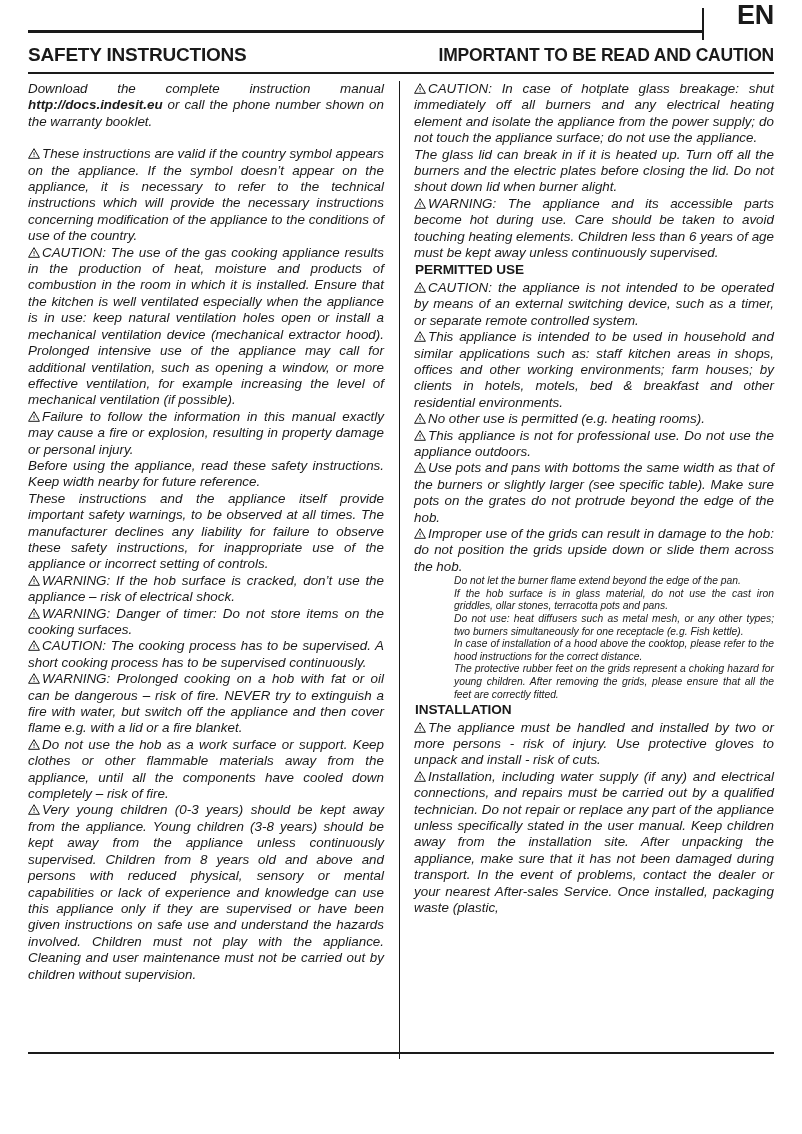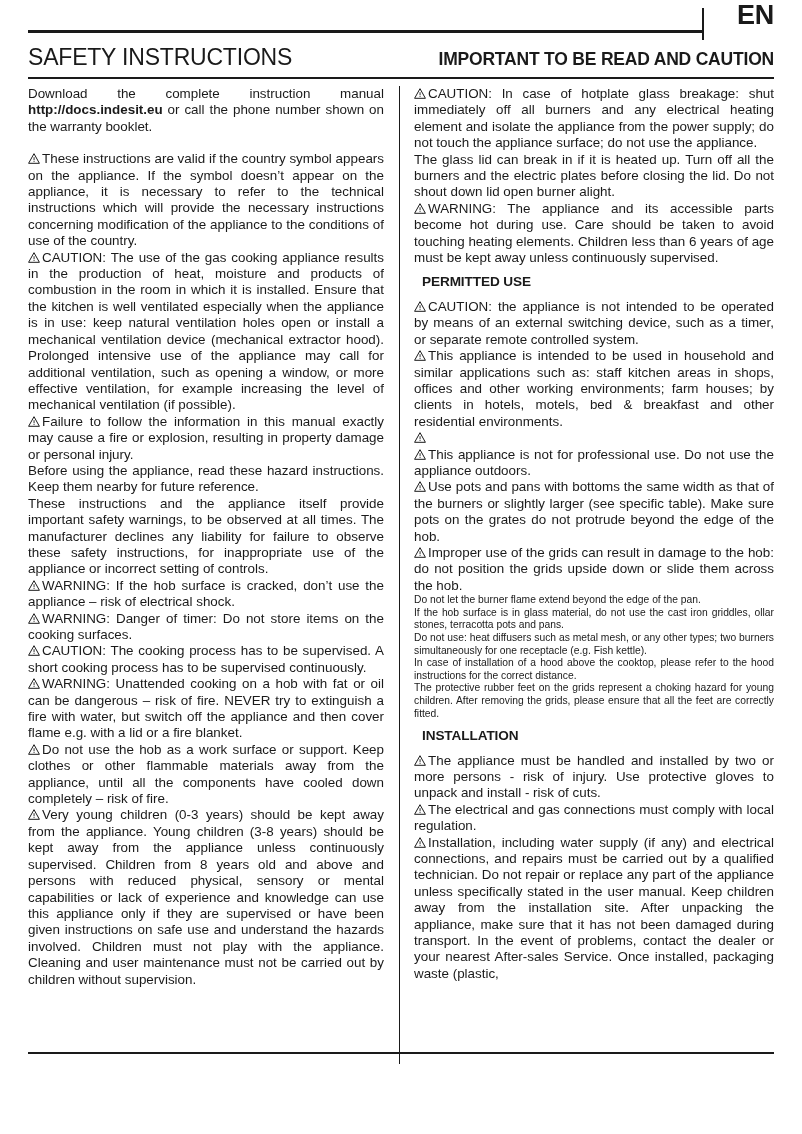--- a/index.html
+++ b/index.html
@@ -54,22 +54,22 @@
     background: #1a1a1a;
   }
 
   .titles {
     display: flex;
     justify-content: space-between;
     align-items: baseline;
     margin-top: 2px;
   }
   .title-left {
-    font-size: 23px;
-    font-weight: normal;
+    font-size: 19px;
+    font-weight: bold;
     letter-spacing: -0.2px;
   }
   .title-right {
     font-size: 17.5px;
     font-weight: bold;
     letter-spacing: -0.2px;
   }
 
   .head-rule {
     margin-top: 6px;
@@ -97,31 +97,33 @@
   .col-right { padding-left: 8px; flex: 1; }
 
   p {
     margin: 0;
     font-size: 13.4px;
     line-height: 16.4px;
     text-align: justify;
     text-justify: inter-word;
     -webkit-hyphens: none;
     hyphens: none;
+    font-style: italic;
   }
 
   p.small {
     font-size: 10.3px;
     line-height: 12.6px;
+    margin-left: 40px;
   }
 
   .spacer { height: 16px; }
 
   h2.section {
-    margin: 8px;
+    margin: 1px;
     font-size: 13.6px;
     font-weight: bold;
     line-height: 16.4px;
     letter-spacing: -0.1px;
   }
 
   b, strong { font-weight: bold; }
 
   .warn {
     display: inline-block;
@@ -175,42 +177,42 @@
           <p><span class="warn"><svg width="12" height="11" viewBox="0 0 12 11">
                 <path d="M6 0.7 L11.4 10.3 L0.6 10.3 Z" fill="none" stroke="#1a1a1a" stroke-width="1"></path>
                 <rect x="5.6" y="4.2" width="0.9" height="3.1" fill="#1a1a1a"></rect>
                 <rect x="5.6" y="8.1" width="0.9" height="0.9" fill="#1a1a1a"></rect>
               </svg></span><span>CAUTION: The use of the gas cooking appliance results in the production of heat, moisture and products of combustion in the room in which it is installed. Ensure that the kitchen is well ventilated especially when the appliance is in use: keep natural ventilation holes open or install a mechanical ventilation device (mechanical extractor hood). Prolonged intensive use of the appliance may call for additional ventilation, such as opening a window, or more effective ventilation, for example increasing the level of mechanical ventilation (if possible).</span></p>
           <p><span class="warn"><svg width="12" height="11" viewBox="0 0 12 11">
                 <path d="M6 0.7 L11.4 10.3 L0.6 10.3 Z" fill="none" stroke="#1a1a1a" stroke-width="1"></path>
                 <rect x="5.6" y="4.2" width="0.9" height="3.1" fill="#1a1a1a"></rect>
                 <rect x="5.6" y="8.1" width="0.9" height="0.9" fill="#1a1a1a"></rect>
               </svg></span><span>Failure to follow the information in this manual exactly may cause a fire or explosion, resulting in property damage or personal injury.</span></p>
-          <p><span>Before using the appliance, read these hazard instructions. Keep them nearby for future reference.</span></p>
+          <p><span>Before using the appliance, read these safety instructions. Keep width nearby for future reference.</span></p>
           <p><span>These instructions and the appliance itself provide important safety warnings, to be observed at all times. The manufacturer declines any liability for failure to observe these safety instructions, for inappropriate use of the appliance or incorrect setting of controls.</span></p>
           <p><span class="warn"><svg width="12" height="11" viewBox="0 0 12 11">
                 <path d="M6 0.7 L11.4 10.3 L0.6 10.3 Z" fill="none" stroke="#1a1a1a" stroke-width="1"></path>
                 <rect x="5.6" y="4.2" width="0.9" height="3.1" fill="#1a1a1a"></rect>
                 <rect x="5.6" y="8.1" width="0.9" height="0.9" fill="#1a1a1a"></rect>
               </svg></span><span>WARNING: If the hob surface is cracked, don’t use the appliance – risk of electrical shock.</span></p>
           <p><span class="warn"><svg width="12" height="11" viewBox="0 0 12 11">
                 <path d="M6 0.7 L11.4 10.3 L0.6 10.3 Z" fill="none" stroke="#1a1a1a" stroke-width="1"></path>
                 <rect x="5.6" y="4.2" width="0.9" height="3.1" fill="#1a1a1a"></rect>
                 <rect x="5.6" y="8.1" width="0.9" height="0.9" fill="#1a1a1a"></rect>
               </svg></span><span>WARNING: Danger of timer: Do not store items on the cooking surfaces.</span></p>
           <p><span class="warn"><svg width="12" height="11" viewBox="0 0 12 11">
                 <path d="M6 0.7 L11.4 10.3 L0.6 10.3 Z" fill="none" stroke="#1a1a1a" stroke-width="1"></path>
                 <rect x="5.6" y="4.2" width="0.9" height="3.1" fill="#1a1a1a"></rect>
                 <rect x="5.6" y="8.1" width="0.9" height="0.9" fill="#1a1a1a"></rect>
               </svg></span><span>CAUTION: The cooking process has to be supervised. A short cooking process has to be supervised continuously.</span></p>
           <p><span class="warn"><svg width="12" height="11" viewBox="0 0 12 11">
                 <path d="M6 0.7 L11.4 10.3 L0.6 10.3 Z" fill="none" stroke="#1a1a1a" stroke-width="1"></path>
                 <rect x="5.6" y="4.2" width="0.9" height="3.1" fill="#1a1a1a"></rect>
                 <rect x="5.6" y="8.1" width="0.9" height="0.9" fill="#1a1a1a"></rect>
-              </svg></span><span>WARNING: Unattended cooking on a hob with fat or oil can be dangerous – risk of fire. NEVER try to extinguish a fire with water, but switch off the appliance and then cover flame e.g. with a lid or a fire blanket.</span></p>
+              </svg></span><span>WARNING: Prolonged cooking on a hob with fat or oil can be dangerous – risk of fire. NEVER try to extinguish a fire with water, but switch off the appliance and then cover flame e.g. with a lid or a fire blanket.</span></p>
           <p><span class="warn"><svg width="12" height="11" viewBox="0 0 12 11">
                 <path d="M6 0.7 L11.4 10.3 L0.6 10.3 Z" fill="none" stroke="#1a1a1a" stroke-width="1"></path>
                 <rect x="5.6" y="4.2" width="0.9" height="3.1" fill="#1a1a1a"></rect>
                 <rect x="5.6" y="8.1" width="0.9" height="0.9" fill="#1a1a1a"></rect>
               </svg></span><span>Do not use the hob as a work surface or support. Keep clothes or other flammable materials away from the appliance, until all the components have cooled down completely – risk of fire.</span></p>
           <p><span class="warn"><svg width="12" height="11" viewBox="0 0 12 11">
                 <path d="M6 0.7 L11.4 10.3 L0.6 10.3 Z" fill="none" stroke="#1a1a1a" stroke-width="1"></path>
                 <rect x="5.6" y="4.2" width="0.9" height="3.1" fill="#1a1a1a"></rect>
                 <rect x="5.6" y="8.1" width="0.9" height="0.9" fill="#1a1a1a"></rect>
               </svg></span><span>Very young children (0-3 years) should be kept away from the appliance. Young children (3-8 years) should be kept away from the appliance unless continuously supervised. Children from 8 years old and above and persons with reduced physical, sensory or mental capabilities or lack of experience and knowledge can use this appliance only if they are supervised or have been given instructions on safe use and understand the hazards involved. Children must not play with the appliance. Cleaning and user maintenance must not be carried out by children without supervision.</span></p>
@@ -219,21 +221,21 @@
 
     <div class="col-sep"></div>
 
     <div class="col col-right">
       <div id="right-paras">
           <p><span class="warn"><svg width="12" height="11" viewBox="0 0 12 11">
                 <path d="M6 0.7 L11.4 10.3 L0.6 10.3 Z" fill="none" stroke="#1a1a1a" stroke-width="1"></path>
                 <rect x="5.6" y="4.2" width="0.9" height="3.1" fill="#1a1a1a"></rect>
                 <rect x="5.6" y="8.1" width="0.9" height="0.9" fill="#1a1a1a"></rect>
               </svg></span><span>CAUTION: In case of hotplate glass breakage: shut immediately off all burners and any electrical heating element and isolate the appliance from the power supply; do not touch the appliance surface; do not use the appliance.</span></p>
-          <p><span>The glass lid can break in if it is heated up. Turn off all the burners and the electric plates before closing the lid. Do not shout down lid open burner alight.</span></p>
+          <p><span>The glass lid can break in if it is heated up. Turn off all the burners and the electric plates before closing the lid. Do not shout down lid when burner alight.</span></p>
           <p><span class="warn"><svg width="12" height="11" viewBox="0 0 12 11">
                 <path d="M6 0.7 L11.4 10.3 L0.6 10.3 Z" fill="none" stroke="#1a1a1a" stroke-width="1"></path>
                 <rect x="5.6" y="4.2" width="0.9" height="3.1" fill="#1a1a1a"></rect>
                 <rect x="5.6" y="8.1" width="0.9" height="0.9" fill="#1a1a1a"></rect>
               </svg></span><span>WARNING: The appliance and its accessible parts become hot during use. Care should be taken to avoid touching heating elements. Children less than 6 years of age must be kept away unless continuously supervised.</span></p>
         </div>
       <h2 class="section">PERMITTED USE</h2>
       <div id="permitted-paras">
           <p><span class="warn"><svg width="12" height="11" viewBox="0 0 12 11">
                 <path d="M6 0.7 L11.4 10.3 L0.6 10.3 Z" fill="none" stroke="#1a1a1a" stroke-width="1"></path>
@@ -242,21 +244,21 @@
               </svg></span><span>CAUTION: the appliance is not intended to be operated by means of an external switching device, such as a timer, or separate remote controlled system.</span></p>
           <p><span class="warn"><svg width="12" height="11" viewBox="0 0 12 11">
                 <path d="M6 0.7 L11.4 10.3 L0.6 10.3 Z" fill="none" stroke="#1a1a1a" stroke-width="1"></path>
                 <rect x="5.6" y="4.2" width="0.9" height="3.1" fill="#1a1a1a"></rect>
                 <rect x="5.6" y="8.1" width="0.9" height="0.9" fill="#1a1a1a"></rect>
               </svg></span><span>This appliance is intended to be used in household and similar applications such as: staff kitchen areas in shops, offices and other working environments; farm houses; by clients in hotels, motels, bed &amp; breakfast and other residential environments.</span></p>
           <p><span class="warn"><svg width="12" height="11" viewBox="0 0 12 11">
                 <path d="M6 0.7 L11.4 10.3 L0.6 10.3 Z" fill="none" stroke="#1a1a1a" stroke-width="1"></path>
                 <rect x="5.6" y="4.2" width="0.9" height="3.1" fill="#1a1a1a"></rect>
                 <rect x="5.6" y="8.1" width="0.9" height="0.9" fill="#1a1a1a"></rect>
-              </svg></span></p>
+              </svg></span><span>No other use is permitted (e.g. heating rooms).</span></p>
           <p><span class="warn"><svg width="12" height="11" viewBox="0 0 12 11">
                 <path d="M6 0.7 L11.4 10.3 L0.6 10.3 Z" fill="none" stroke="#1a1a1a" stroke-width="1"></path>
                 <rect x="5.6" y="4.2" width="0.9" height="3.1" fill="#1a1a1a"></rect>
                 <rect x="5.6" y="8.1" width="0.9" height="0.9" fill="#1a1a1a"></rect>
               </svg></span><span>This appliance is not for professional use. Do not use the appliance outdoors.</span></p>
           <p><span class="warn"><svg width="12" height="11" viewBox="0 0 12 11">
                 <path d="M6 0.7 L11.4 10.3 L0.6 10.3 Z" fill="none" stroke="#1a1a1a" stroke-width="1"></path>
                 <rect x="5.6" y="4.2" width="0.9" height="3.1" fill="#1a1a1a"></rect>
                 <rect x="5.6" y="8.1" width="0.9" height="0.9" fill="#1a1a1a"></rect>
               </svg></span><span>Use pots and pans with bottoms the same width as that of the burners or slightly larger (see specific table). Make sure pots on the grates do not protrude beyond the edge of the hob.</span></p>
@@ -277,25 +279,20 @@
       <div id="install-paras">
           <p><span class="warn"><svg width="12" height="11" viewBox="0 0 12 11">
                 <path d="M6 0.7 L11.4 10.3 L0.6 10.3 Z" fill="none" stroke="#1a1a1a" stroke-width="1"></path>
                 <rect x="5.6" y="4.2" width="0.9" height="3.1" fill="#1a1a1a"></rect>
                 <rect x="5.6" y="8.1" width="0.9" height="0.9" fill="#1a1a1a"></rect>
               </svg></span><span>The appliance must be handled and installed by two or more persons - risk of injury. Use protective gloves to unpack and install - risk of cuts.</span></p>
           <p><span class="warn"><svg width="12" height="11" viewBox="0 0 12 11">
                 <path d="M6 0.7 L11.4 10.3 L0.6 10.3 Z" fill="none" stroke="#1a1a1a" stroke-width="1"></path>
                 <rect x="5.6" y="4.2" width="0.9" height="3.1" fill="#1a1a1a"></rect>
                 <rect x="5.6" y="8.1" width="0.9" height="0.9" fill="#1a1a1a"></rect>
-              </svg></span><span>The electrical and gas connections must comply with local regulation.</span></p>
-          <p><span class="warn"><svg width="12" height="11" viewBox="0 0 12 11">
-                <path d="M6 0.7 L11.4 10.3 L0.6 10.3 Z" fill="none" stroke="#1a1a1a" stroke-width="1"></path>
-                <rect x="5.6" y="4.2" width="0.9" height="3.1" fill="#1a1a1a"></rect>
-                <rect x="5.6" y="8.1" width="0.9" height="0.9" fill="#1a1a1a"></rect>
               </svg></span><span>Installation, including water supply (if any) and electrical connections, and repairs must be carried out by a qualified technician. Do not repair or replace any part of the appliance unless specifically stated in the user manual. Keep children away from the installation site. After unpacking the appliance, make sure that it has not been damaged during transport. In the event of problems, contact the dealer or your nearest After-sales Service. Once installed, packaging waste (plastic,</span></p>
         </div>
     </div>
 
   </div>
 
   <div class="bottom-rule"></div>
 </div>
 
 </body></html>

